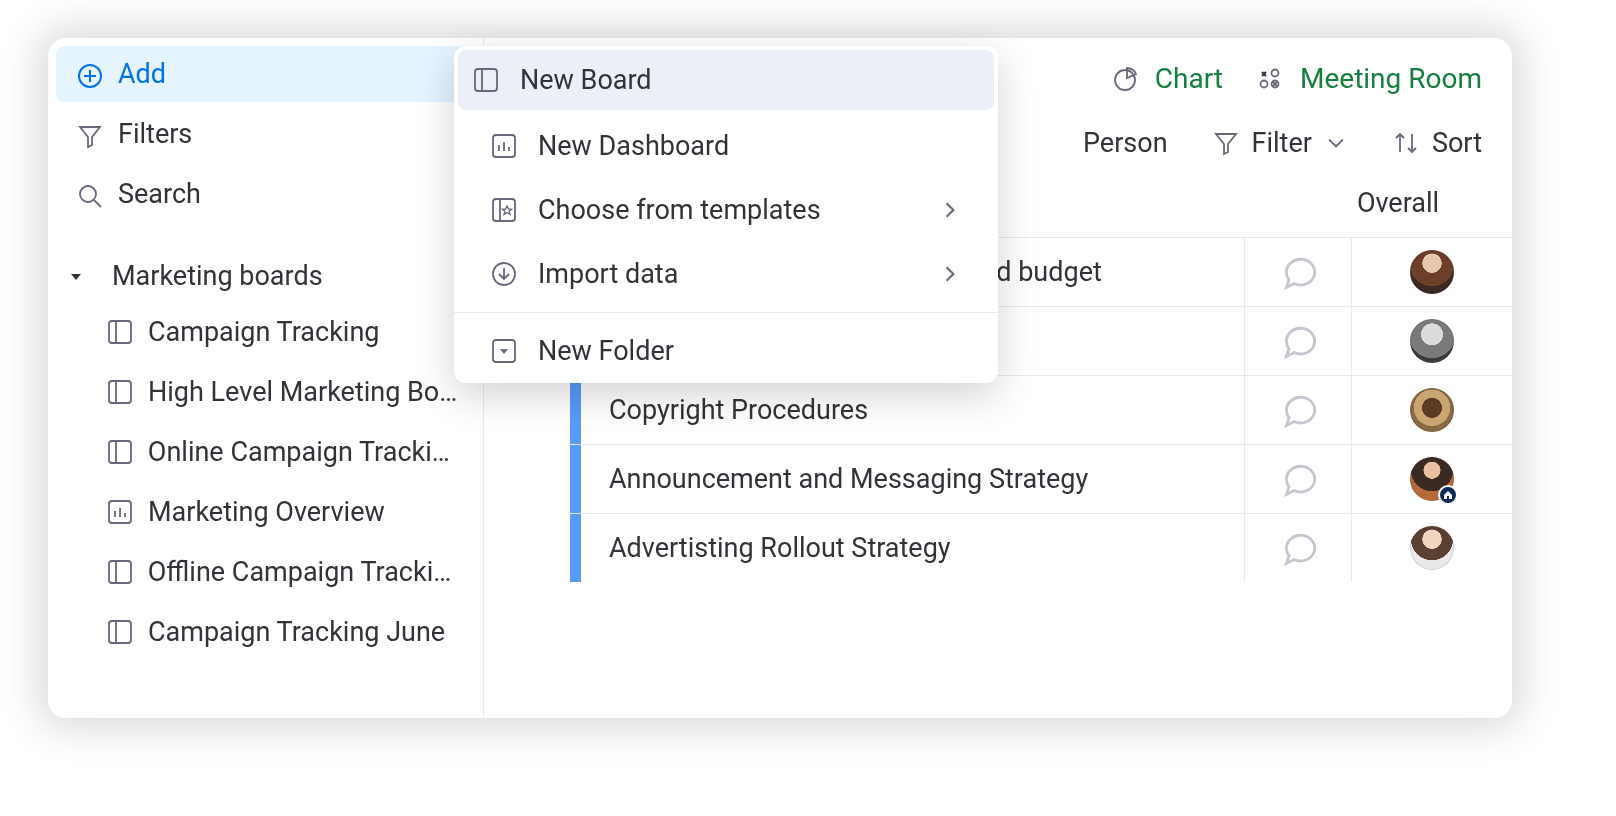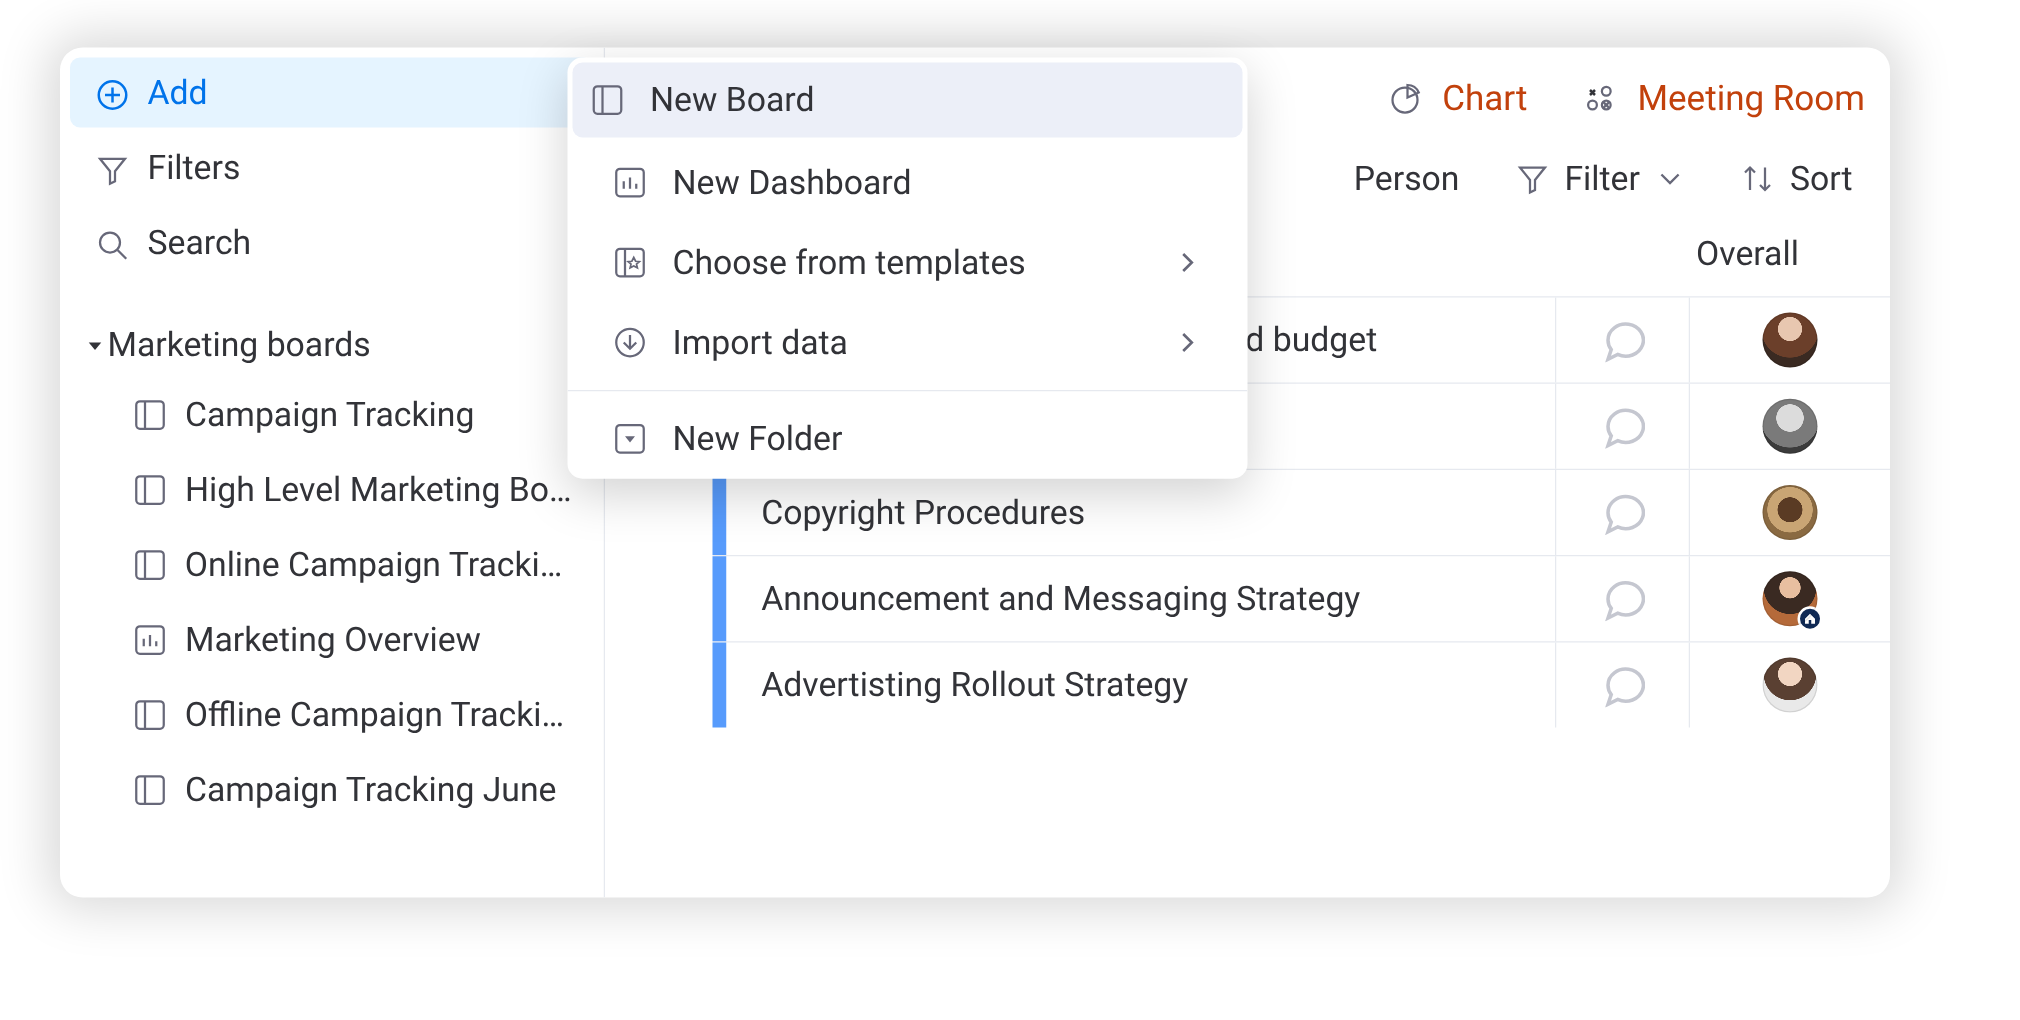--- a/index.html
+++ b/index.html
@@ -45,21 +45,21 @@
   }
   .side-row.add {
     background: #e5f4ff;
     color: #0073ea;
   }
   .side-row svg { flex-shrink: 0; }
   .side-spacer { height: 26px; }
   .group-header {
     display: flex;
     align-items: center;
-    gap: 0;
+    gap: 26px;
     padding: 10px 20px 10px 18px;
     font-size: 27px;
     color: #323338;
     cursor: pointer;
   }
   .board-list { display: flex; flex-direction: column; }
   .board-item {
     display: flex;
     align-items: center;
     gap: 14px;
@@ -72,24 +72,24 @@
     cursor: pointer;
   }
   .board-item span { overflow: hidden; text-overflow: ellipsis; }
   .icon-stroke { stroke: #676879; fill: none; stroke-width: 1.8; }
 
   
   .main { flex: 1; position: relative; overflow: hidden; }
   .topbar {
     display: flex;
     align-items: center;
-    gap: 44px;
-    padding: 24px 20px 24px 40px;
+    gap: 33px;
+    padding: 24px 30px 24px 40px;
     font-size: 28px;
-    color: #c2410c;
+    color: #15803d;
   }
   .topbar .tab { display: flex; align-items: center; gap: 14px; cursor: pointer; }
   .toolbar {
     display: flex;
     align-items: center;
     gap: 44px;
     padding: 8px 30px 28px 40px;
     font-size: 27px;
     color: #323338;
   }

